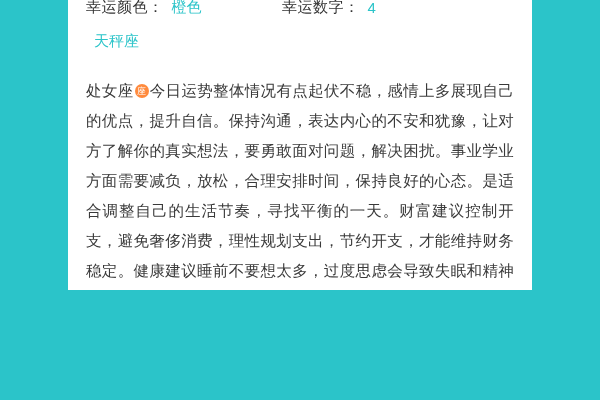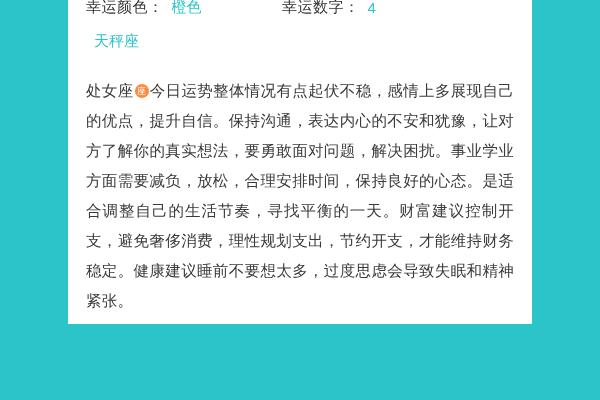--- a/index.html
+++ b/index.html
@@ -18,21 +18,21 @@
     width: 600px;
     height: 400px;
     background: #2bc4c9;
     box-sizing: border-box;
   }
   .card {
     position: absolute;
     left: 68px;
     top: 0;
     width: 464px;
-    height: 324px;
+    height: 290px;
     background: #ffffff;
     box-sizing: border-box;
     padding: 0 18px;
     overflow: hidden;
   }
   .meta-row {
     display: flex;
     align-items: center;
     height: 26px;
     font-size: 15px;

